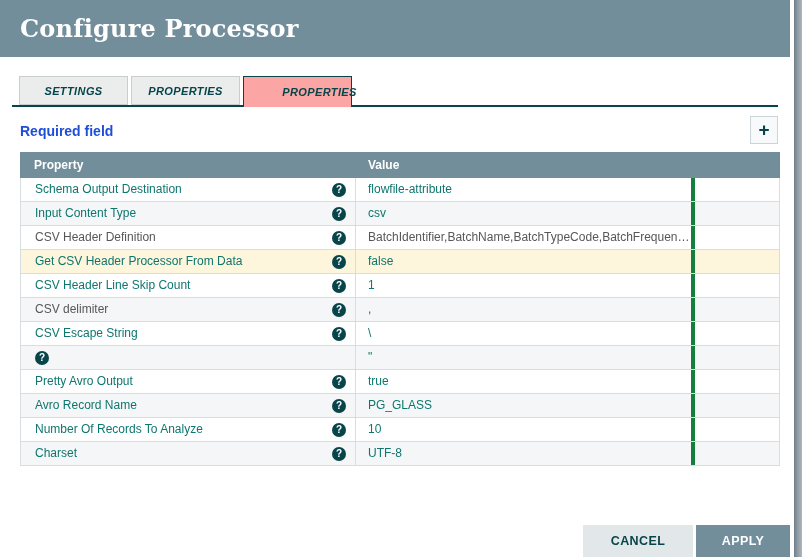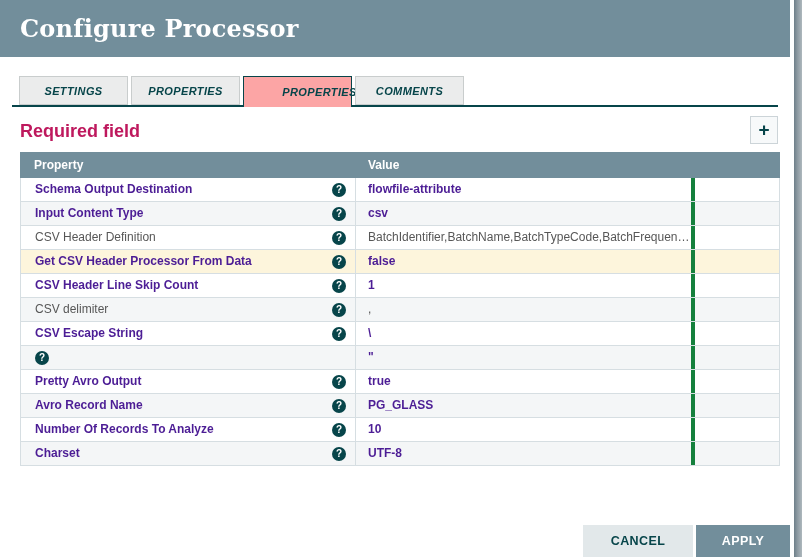--- a/index.html
+++ b/index.html
@@ -15,40 +15,40 @@
   .tabs { position:absolute; left:12px; top:76px; width:766px; height:31px;
           display:flex; align-items:flex-end; border-bottom:2px solid #07454A;font-style:italic; }
   .tab { width:109px; height:29px; margin-right:3px; background:#EBECEC; border:1px solid #C9CDCD;
          color:#07454A; font-size:11px; font-weight:bold; letter-spacing:.4px;
          display:flex; align-items:center; justify-content:center; cursor:pointer; }
   .tab:first-child { margin-left:7px; }
   .tab.active { background:#fca5a5; border:1px solid #07454A; border-bottom:none; height:31px; margin-bottom:-2px;padding-left:44px; }
 
   
   .required-label { position:absolute; left:20px; top:117px; height:28px; line-height:28px;
-                    font-size:18px; font-weight:bold; color:#be185d; }
+                    font-size:14px; font-weight:bold; color:#1d4ed8; }
   .add-btn { position:absolute; left:750px; top:116px; width:28px; height:28px; background:#F7F9FA;
              border:1px solid #CCD4D8; display:flex; align-items:center; justify-content:center; cursor:pointer; }
   .add-btn span { color:#07454A; font-size:19px; font-weight:900; line-height:1; margin-top:-2px; }
 
   
   .ptable { position:absolute; left:20px; top:152px; width:760px; }
   .thead { display:flex; background:#728E9B; height:26px; color:#fff; font-size:12px; font-weight:bold; align-items:center; }
   .thead .hcol-prop { width:336px; padding-left:14px; }
   .thead .hcol-val { width:339px; padding-left:12px; }
   .tbody { border-left:1px solid #D6DEE2; border-right:1px solid #D6DEE2; }
   .row { display:flex; height:24px; border-bottom:1px solid #D6DEE2; background:#fff; }
   .row:nth-child(even) { background:#F4F6F7; }
   .row.hl { background:#FDF5DC; }
   .cell { height:23px; line-height:23px; font-size:12px; color:#575757; overflow:hidden; white-space:nowrap; }
   .cell.prop { width:335px; padding:0 9px 0 14px; border-right:1px solid #D6DEE2;
                display:flex; align-items:center; justify-content:space-between; }
   .cell.val  { width:339px; padding-left:12px; border-right:4px solid #15803d; text-overflow:ellipsis; cursor:pointer; }
   .cell.fill { flex:1; }
-  .row.req .prop-text, .row.req .cell.val { font-weight:bold; color:#4c1d95; }
+  .row.req .prop-text, .row.req .cell.val { font-weight:normal; color:#0f766e; }
   .help { flex:0 0 auto; width:14px; height:14px; border-radius:50%; background:#07454A; color:#fff;
           font-size:10px; font-weight:bold; line-height:14px; text-align:center; cursor:pointer; }
 
   
   .btn { position:absolute; top:525px; height:40px; font-size:12.5px; font-weight:bold;
          text-align:center; line-height:32px; letter-spacing:.4px; cursor:pointer; }
   .btn-cancel { left:583px; width:110px; background:#E2E8EA; color:#07454A; }
   .btn-apply  { left:696px; width:94px; background:#728E9B; color:#fff; }
 
   
@@ -61,21 +61,20 @@
 <div class="dialog">
 
   <div class="dlg-header">
     <div class="dlg-title">Configure Processor</div>
   </div>
 
   <div class="tabs">
       <div class="tab">SETTINGS</div>
       <div class="tab">PROPERTIES</div>
       <div class="tab active">PROPERTIES</div>
-      <div class="tab">COMMENTS</div>
     </div>
 
   <div class="required-label">Required field</div>
   <div class="add-btn">
     <span>+</span>
   </div>
 
   <div class="ptable">
     <div class="thead">
       <div class="hcol-prop">Property</div>

